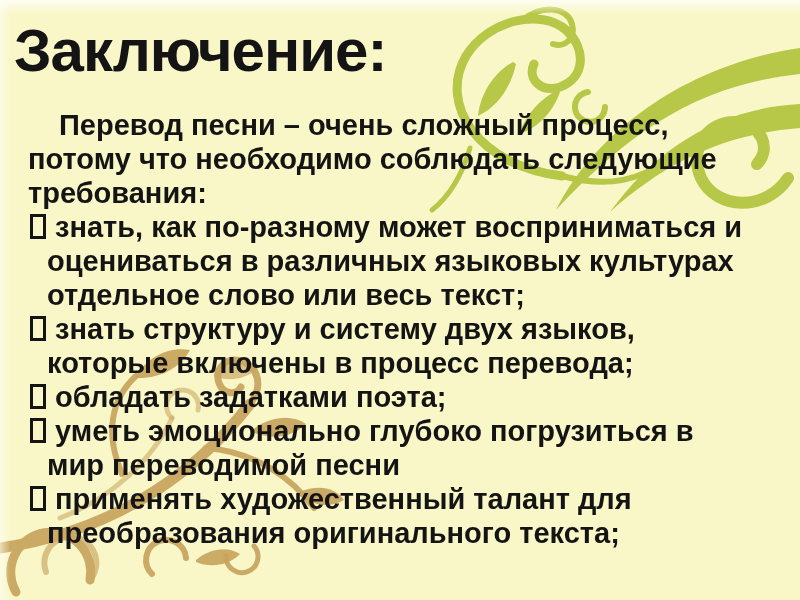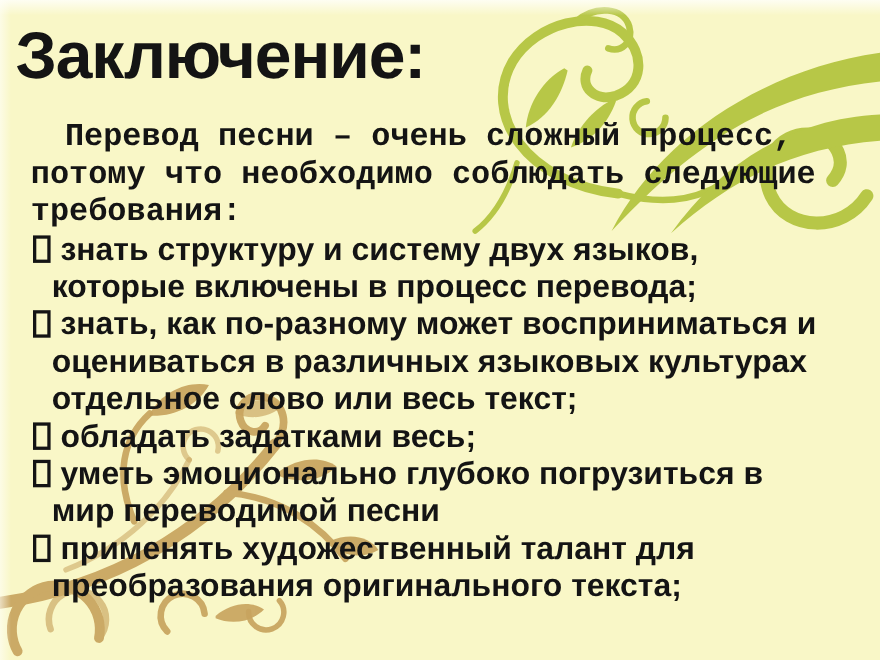--- a/index.html
+++ b/index.html
@@ -54,21 +54,20 @@
     width: 730px;
     z-index: 2;
     font-size: 29px;
     line-height: 34px;
     white-space: nowrap;
   }
 
   .intro {
     margin: 0;
     text-indent: 31px;
-    font-family: Liberation Mono, monospace;
   }
 
   .bullet {
     position: relative;
     margin: 0;
   }
   .bullet-text {
     padding-left: 19px;
     text-indent: 8px;
   }
@@ -128,31 +127,31 @@
   <div class="left-glow"></div>
 
   <h1 class="title">Заключение:</h1>
 
   <div class="body">
 
     <p class="intro">Перевод песни – очень сложный процесс,<br>потому что необходимо соблюдать следующие<br>требования:</p>
 
     <div class="bullet">
       <span class="tofu"></span>
+      <div class="bullet-text">знать, как по-разному может восприниматься и<br>оцениваться в различных языковых культурах<br>отдельное слово или весь текст;</div>
+    </div>
+
+    <div class="bullet">
+      <span class="tofu"></span>
       <div class="bullet-text">знать структуру и систему двух языков,<br>которые включены в процесс перевода;</div>
     </div>
 
     <div class="bullet">
       <span class="tofu"></span>
-      <div class="bullet-text">знать, как по-разному может восприниматься и<br>оцениваться в различных языковых культурах<br>отдельное слово или весь текст;</div>
-    </div>
-
-    <div class="bullet">
-      <span class="tofu"></span>
-      <div class="bullet-text">обладать задатками весь;</div>
+      <div class="bullet-text">обладать задатками поэта;</div>
     </div>
 
 
     <div class="bullet">
       <span class="tofu"></span>
       <div class="bullet-text">уметь эмоционально глубоко погрузиться в<br>мир переводимой песни</div>
     </div>
 
     <div class="bullet">
       <span class="tofu"></span>

